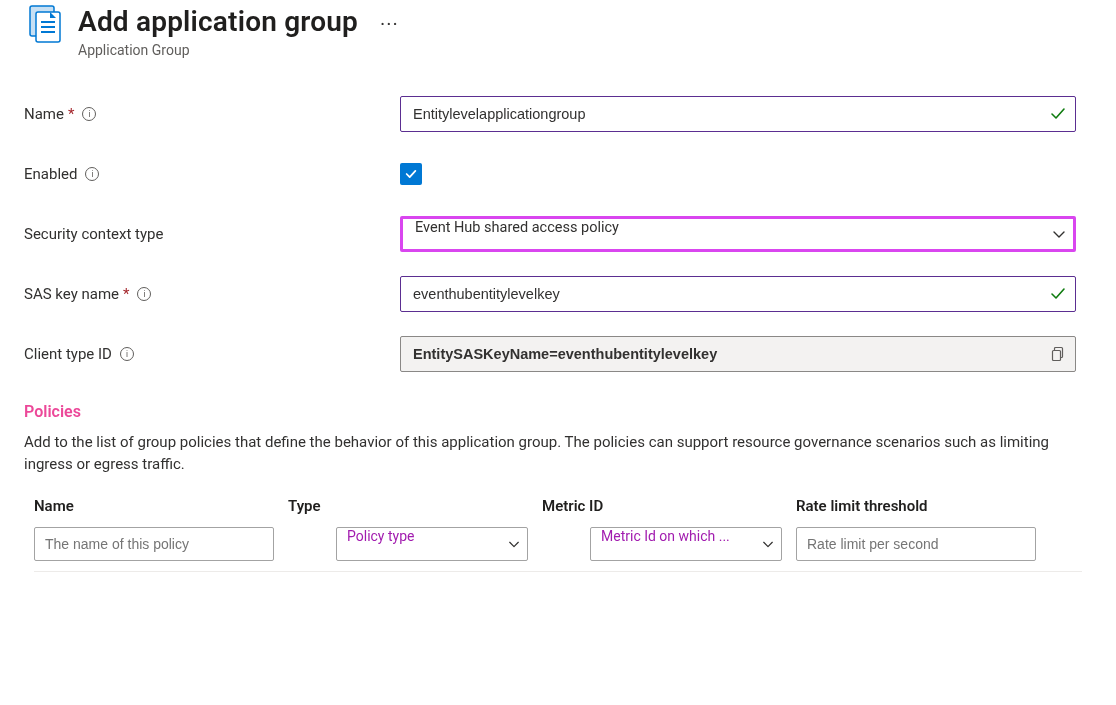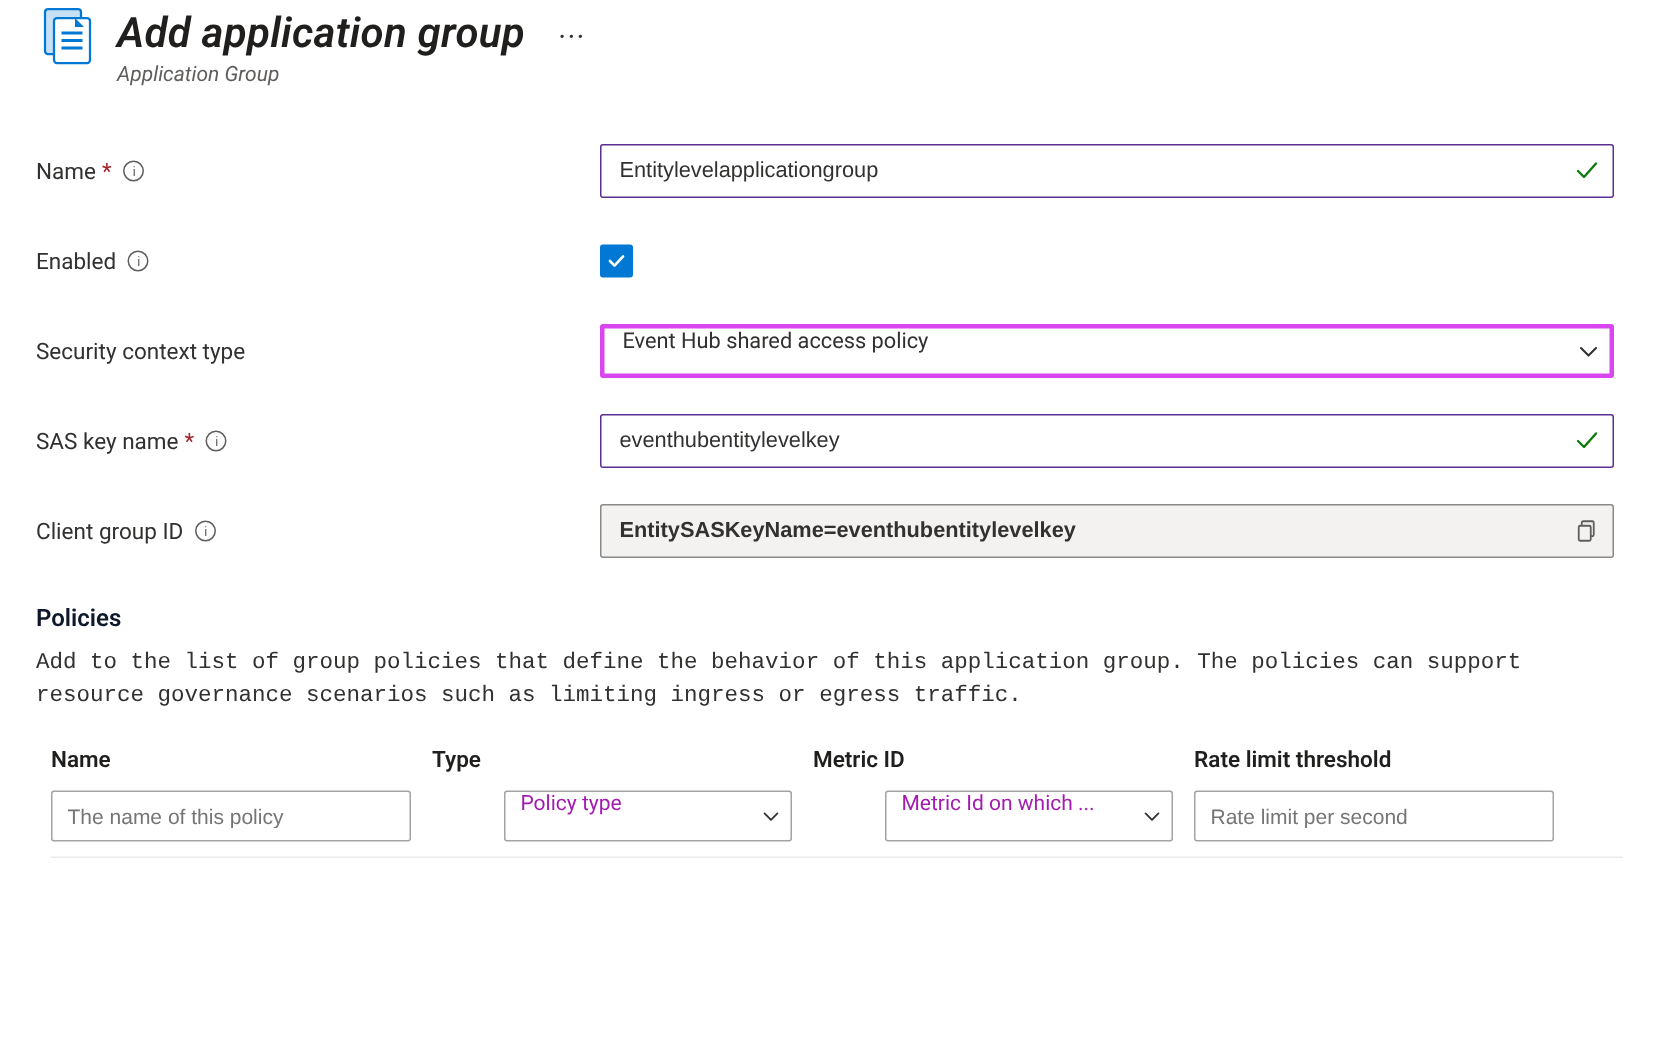--- a/index.html
+++ b/index.html
@@ -6,21 +6,21 @@
   html, body {
     margin: 0; padding: 0;
     font-family: "Segoe UI", -apple-system, BlinkMacSystemFont, Roboto, "Helvetica Neue", sans-serif;
     font-size: 14px;
     color: #323130;
     background: #fff;
   }
   .page { width: 1116px; min-height: 705px; padding: 0 24px 24px 24px; position: relative; }
 
   
-  .header { display: flex; align-items: flex-start; padding-top: 4px; font-style: italic; }
+  .header { display: flex; align-items: flex-start; padding-top: 4px; }
   .header-icon { width: 40px; height: 40px; margin-right: 14px; flex: 0 0 auto; }
   .header-text { display: flex; flex-direction: column; }
   .header-title { font-size: 28px; font-weight: 600; line-height: 36px; color: #201f1e; letter-spacing: 0.2px; }
   .header-subtitle { font-size: 14px; color: #605e5c; margin-top: 2px; }
   .header-more { margin-left: 22px; margin-top: 10px; color: #323130; font-size: 20px; line-height: 1; letter-spacing: 1px; }
 
   
   .form { margin-top: 36px; }
   .row { display: flex; align-items: center; min-height: 40px; margin-bottom: 20px; }
   .label-col { width: 376px; flex: 0 0 376px; display: flex; align-items: center; font-size: 15px; color: #323130; }
@@ -39,22 +39,22 @@
   .chev { position: absolute; right: 10px; top: 50%; transform: translateY(-50%); width: 14px; height: 14px; pointer-events: none; }
   .select-input { cursor: pointer; border: 3px solid #d946ef; }
   .readonly-input { background: #f3f2f1; border: 1px solid #8a8886; color: #323130; cursor: default; font-weight: bold; }
   .copy-icon { position: absolute; right: 10px; top: 50%; transform: translateY(-50%); width: 16px; height: 16px; }
 
   
   .chk { width: 22px; height: 22px; background: #0078d4; border-radius: 2px; display: inline-flex; align-items: center; justify-content: center; cursor: pointer; }
   .chk svg { width: 14px; height: 14px; }
 
   
-  .section-title { font-size: 16px; font-weight: 600; margin-top: 28px; margin-bottom: 10px; color: #0f172a; }
-  .section-desc { font-size: 15px; color: #323130; line-height: 22px; margin-bottom: 22px; max-width: 1060px; font-family: Liberation Mono, monospace; }
+  .section-title { font-size: 16px; font-weight: 600; margin-top: 28px; margin-bottom: 10px; color: #ec4899; }
+  .section-desc { font-size: 15px; color: #323130; line-height: 22px; margin-bottom: 22px; max-width: 1060px; }
 
   .policy-table { width: 100%; }
   .pol-head { display: flex; padding: 0 10px 12px 10px; }
   .pol-head > div { font-weight: 600; font-size: 15px; color: #201f1e; }
   .pol-row { display: flex; padding: 0 10px 10px 10px; gap: 14px; align-items: center; }
   .col-name { flex: 0 0 240px; }
   .col-type { flex: 0 0 240px; }
   .col-metric { flex: 0 0 240px; }
   .col-threshold { flex: 0 0 240px; }
 
@@ -151,21 +151,21 @@
           <input type="text" class="text-input" value="eventhubentitylevelkey" style="">
           <svg class="input-check" viewBox="0 0 16 16">
             <path d="M2 8 L6 12 L14 3" stroke="#107c10" stroke-width="1.6" fill="none" stroke-linecap="round" stroke-linejoin="round"></path>
           </svg>
         </div>
       </div>
     </div>
 
     <div class="row">
       <div class="label-col">
-        <span>Client group ID</span>
+        <span>Client type ID</span>
         <span class="info-icon">i</span>
       </div>
       <div class="ctrl-col">
         <div class="input-wrap">
           <input type="text" readonly="" class="readonly-input" value="EntitySASKeyName=eventhubentitylevelkey" style="">
           <svg class="copy-icon" viewBox="0 0 16 16">
             <rect x="4.5" y="1.5" width="8" height="10" rx="1" fill="none" stroke="#605e5c" stroke-width="1.2"></rect>
             <rect x="2.5" y="4.5" width="8" height="10" rx="1" fill="#f3f2f1" stroke="#605e5c" stroke-width="1.2"></rect>
           </svg>
         </div>

